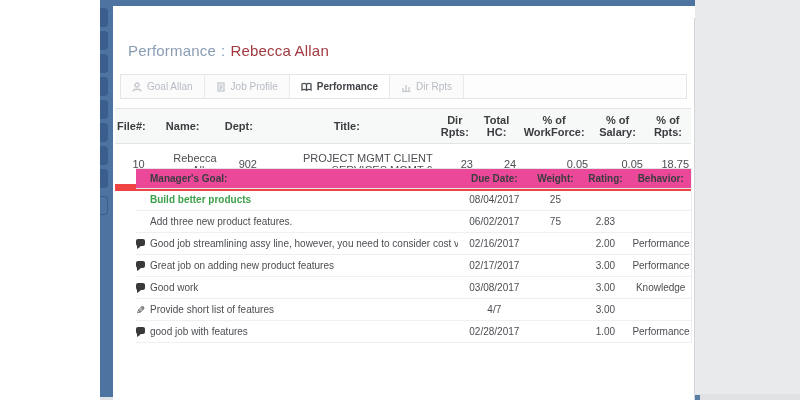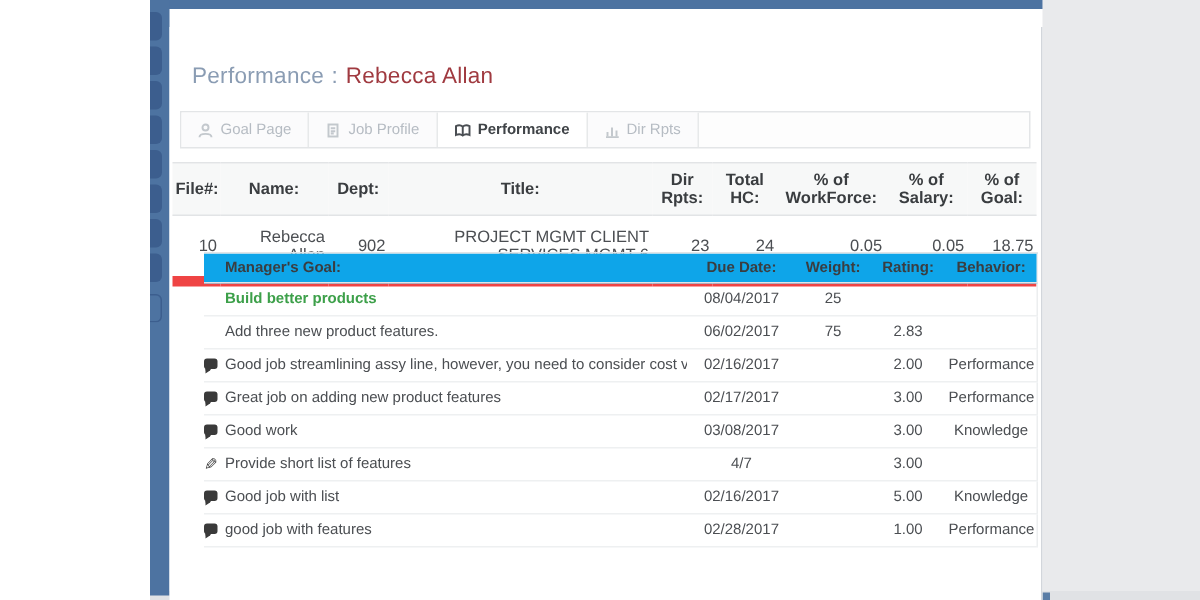--- a/index.html
+++ b/index.html
@@ -38,21 +38,21 @@
   
   .emp-table { position:absolute; left:2px; top:90px; width:576px; border-collapse:collapse;
                table-layout:fixed; font-size:11px; }
   .emp-table th { background:#f7f8f8; border-top:1px solid #e2e4e6; border-bottom:1px solid #e2e4e6;
                   color:#3a3d40; font-weight:bold; padding:5px 2px; text-align:center; }
   .emp-table td { color:#4b4e52; padding:8px 2px; text-align:right; border-bottom:7px solid #ef4444; }
 
   
   .goal-table { position:absolute; left:23px; top:150px; width:556px; border-collapse:collapse;
                 table-layout:fixed; font-size:10px; border-right:1px solid #eceeef; }
-  .goal-table th { background:#0ea5e9; border-top:1px solid #e2e4e6; border-bottom:1px solid #e2e4e6;
+  .goal-table th { background:#ec4899; border-top:1px solid #e2e4e6; border-bottom:1px solid #e2e4e6;
                    color:#3a3d40; font-weight:bold; padding:4px 2px; text-align:center; }
   .goal-table th.col-goal { text-align:left; padding-left:14px; }
   .goal-table td { color:#4b4e52; padding:5px 2px; text-align:center; border-bottom:1px solid #eef0f1;
                    height:21px; }
   .goal-table td.cell-goal { text-align:left; position:relative; padding-left:14px;
                              white-space:nowrap; overflow:hidden;margin-top:32px; }
   .goal-table tr.green .cell-goal { color:#3da04a; font-weight:bold; }
 
   .row-icon { position:absolute; left:0; top:6px; width:12px; height:10px; }
   .c-bubble { position:relative; display:inline-block; width:9px; height:7px; background:#3a3a3a;
@@ -91,21 +91,21 @@
     </div>
 
     <div class="tabbar" id="tabbar">
         <div class="tab">
           <span class="tab-icon">
             <svg width="10" height="10">
               <circle cx="5" cy="3" r="2" fill="none" stroke="#c3c8cd" stroke-width="1.3"></circle>
               <path d="M1 9.5 C1 6.5 9 6.5 9 9.5" fill="none" stroke="#c3c8cd" stroke-width="1.3"></path>
             </svg>
           </span>
-          <span class="tab-label">Goal Page</span>
+          <span class="tab-label">Goal Allan</span>
         </div>
         <div class="tab">
           <span class="tab-icon">
             <svg width="10" height="10">
               <rect x="2" y="1" width="6" height="8" fill="none" stroke="#c3c8cd" stroke-width="1.3"></rect>
               <path d="M3.5 3.5h3 M3.5 5.5h3 M3.5 7h2" fill="none" stroke="#c3c8cd" stroke-width="1.3"></path>
             </svg>
           </span>
           <span class="tab-label">Job Profile</span>
         </div>
@@ -133,21 +133,21 @@
       <thead>
         <tr>
           <th style="width:5.5%">File#:</th>
           <th style="width:12.5%">Name:</th>
           <th style="width:7%">Dept:</th>
           <th style="width:30.5%">Title:</th>
           <th style="width:7%">Dir Rpts:</th>
           <th style="width:7.5%">Total HC:</th>
           <th style="width:12.5%">% of WorkForce:</th>
           <th style="width:9.5%">% of Salary:</th>
-          <th style="width:8%">% of Goal:</th>
+          <th style="width:8%">% of Rpts:</th>
         </tr>
       </thead>
       <tbody>
         <tr>
           <td>10</td>
           <td>Rebecca Allan</td>
           <td>902</td>
           <td>PROJECT MGMT CLIENT SERVICES MGMT 6</td>
           <td>23</td>
           <td>24</td>
@@ -205,27 +205,20 @@
             <td>Knowledge</td>
           </tr>
           <tr>
             <td class="cell-goal"><span class="row-icon"><span class="p-pencil">✎</span></span>Provide short list of features</td>
             <td>4/7</td>
             <td></td>
             <td>3.00</td>
             <td></td>
           </tr>
           <tr>
-            <td class="cell-goal"><span class="row-icon"><span class="c-bubble"></span></span>Good job with list</td>
-            <td>02/16/2017</td>
-            <td></td>
-            <td>5.00</td>
-            <td>Knowledge</td>
-          </tr>
-          <tr>
             <td class="cell-goal"><span class="row-icon"><span class="c-bubble"></span></span>good job with features</td>
             <td>02/28/2017</td>
             <td></td>
             <td>1.00</td>
             <td>Performance</td>
           </tr>
         </tbody>
     </table>
 
   </div>

